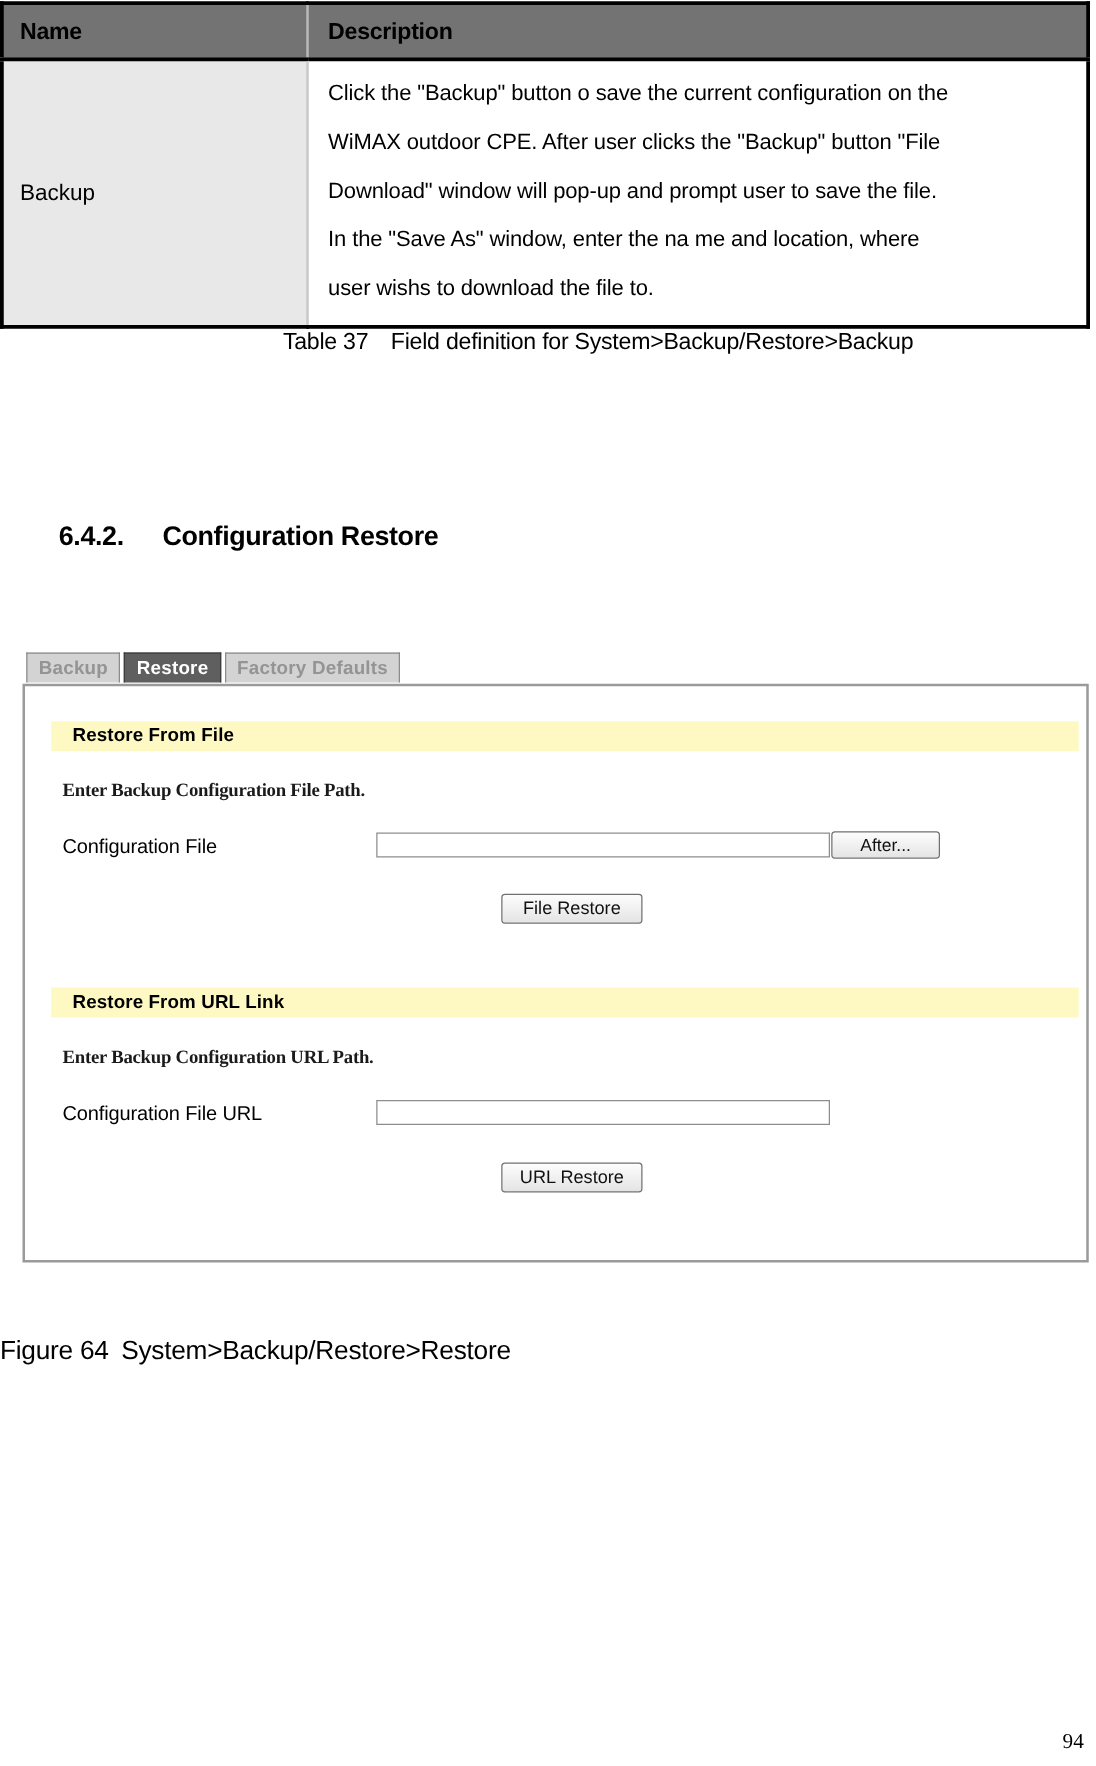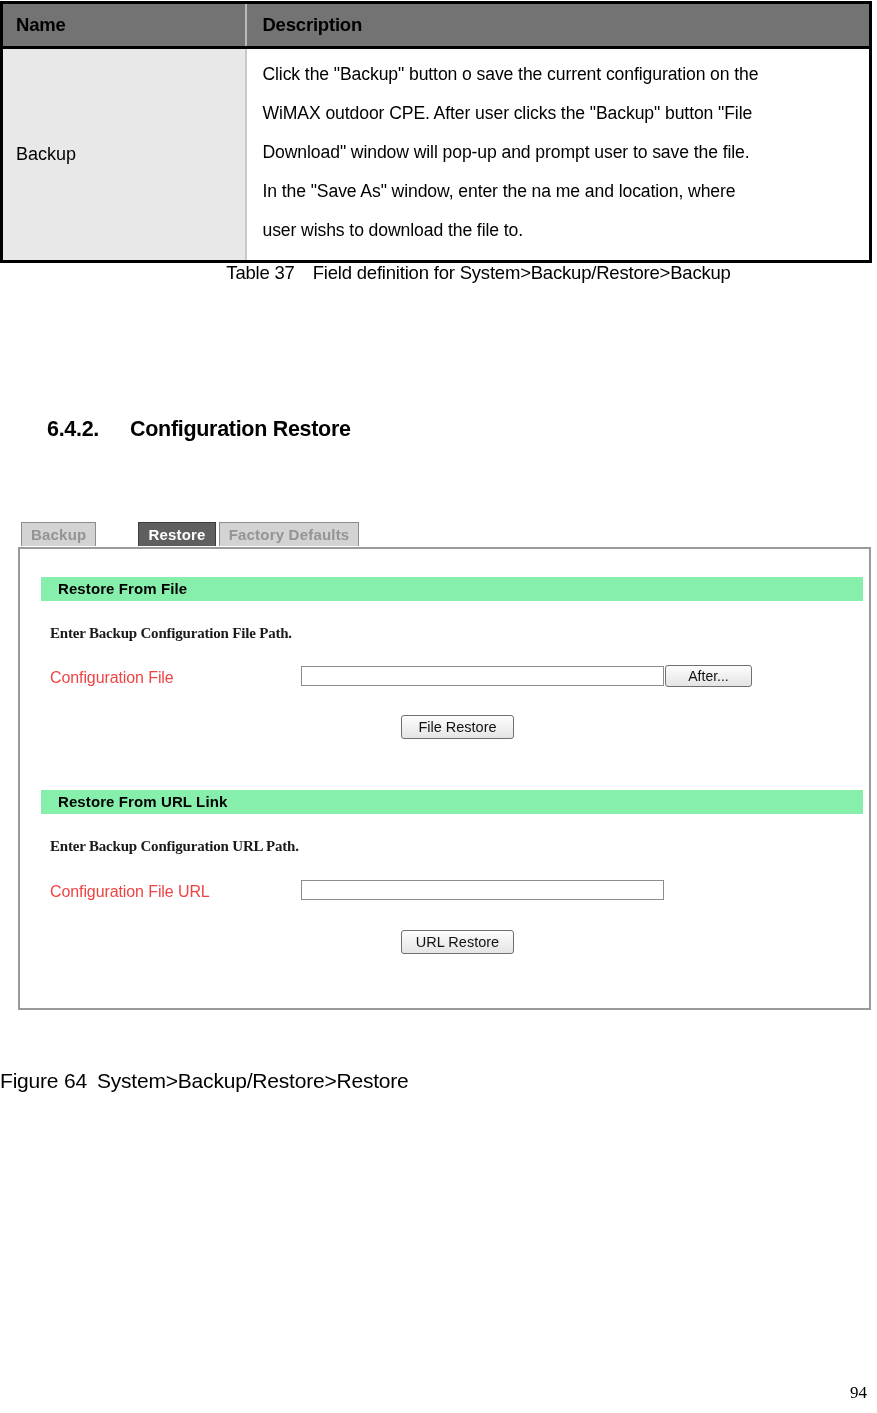--- a/index.html
+++ b/index.html
@@ -122,38 +122,37 @@
     border: 1px solid #8c8c8c;
     border-bottom: none;
     margin-right: 3px;
     box-sizing: border-box;
     white-space: nowrap;
   }
   .tab.active {
     background: #5f5f5f;
     color: #ffffff;
     border-color: #3c3c3c;
-    margin-left: 39px;
   }
   .panel {
     position: absolute;
     left: 0;
     top: 25px;
     width: 853px;
     height: 463px;
     background: #ffffff;
     border: 2px solid #9a9a9a;
     box-sizing: border-box;
   }
   .sec-bar {
     position: absolute;
     left: 21px;
     width: 822px;
     height: 24px;
-    background: #86efac;
+    background: #fef9c3;
     line-height: 24px;
     font-size: 15px;
     font-weight: bold;
     padding-left: 17px;
     box-sizing: border-box;
     letter-spacing: 0.1px;
   }
   .sec-bar.s1 { top: 28px; }
   .sec-bar.s2 { top: 241px; }
   .hint {
@@ -165,21 +164,21 @@
     color: #1a1a1a;
     letter-spacing: -0.2px;
   }
   .hint.h1 { top: 76px; }
   .hint.h2 { top: 289px; }
   .field-label {
     position: absolute;
     left: 30px;
     font-size: 16px;
     letter-spacing: -0.1px;
-    color: #ef4444;
+    color: #000000;
   }
   .field-label.l1 { top: 120px; }
   .field-label.l2 { top: 334px; }
   .txt-input {
     position: absolute;
     height: 20px;
     background: #ffffff;
     border: 1px solid #8d8d8d;
     box-sizing: border-box;
   }

